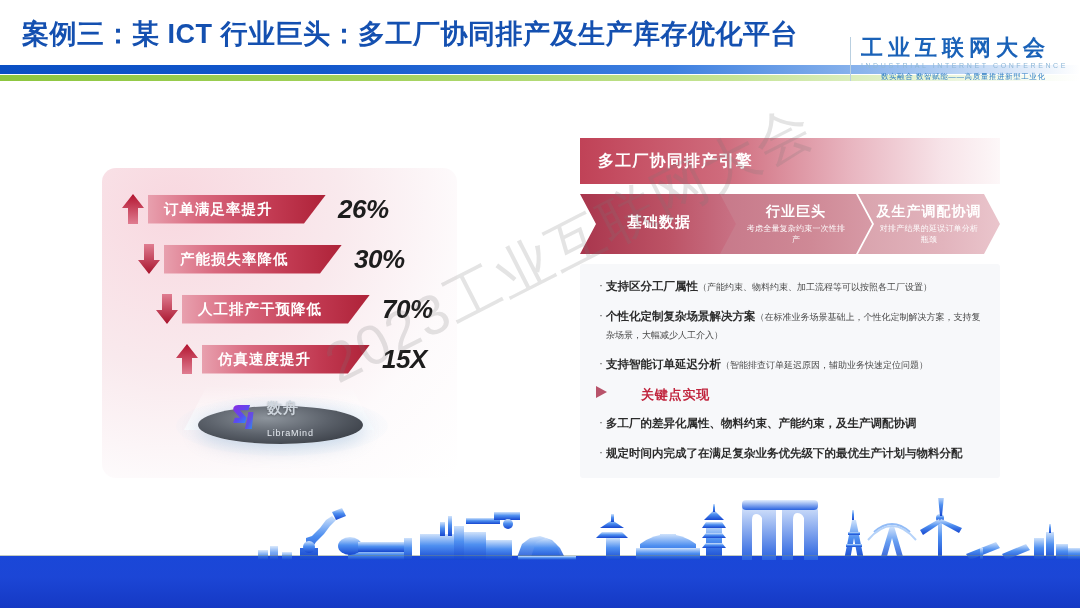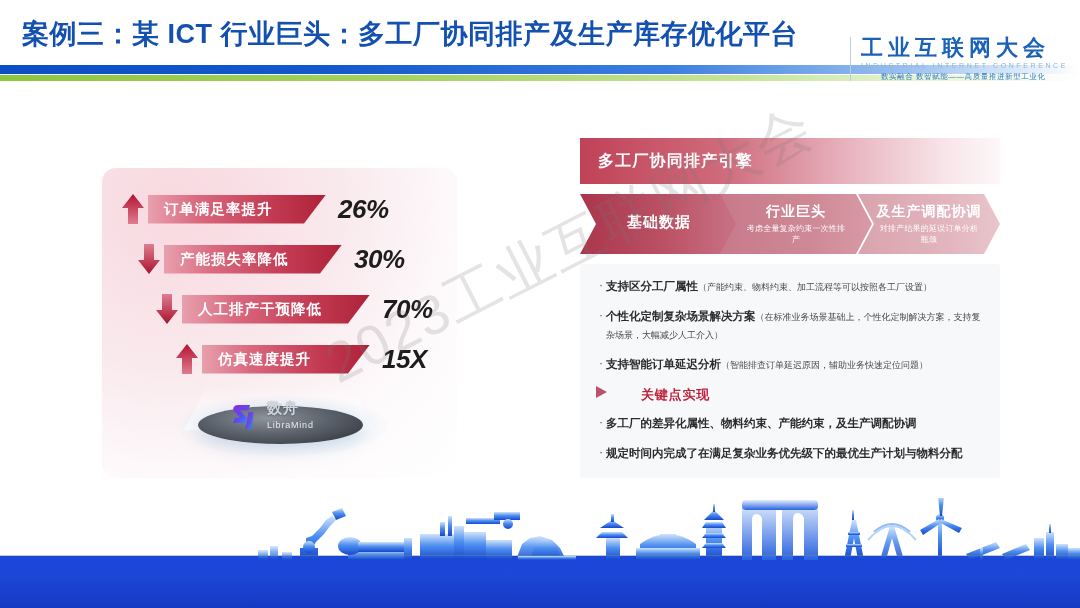--- a/index.html
+++ b/index.html
@@ -225,21 +225,21 @@
   }
   .brand-mark { width: 34px; height: 34px; }
   .brand-txt { margin-left: 5px; line-height: 1; }
   .brand-cn {
     font-size: 15px; font-weight: 700;
     color: #cfd6de; letter-spacing: 1px;
     text-shadow: 0 1px 2px rgba(0,0,0,0.25);
   }
   .brand-en {
     font-size: 9px; color: #e4e9ef;
-    letter-spacing: 0.8px; margin-top: 6px;
+    letter-spacing: 0.8px; margin-top: 14px;
   }
 
   
   .right-panel {
     position: absolute;
     left: 580px;
     top: 138px;
     width: 420px;
     height: 340px;
     z-index: 10;

